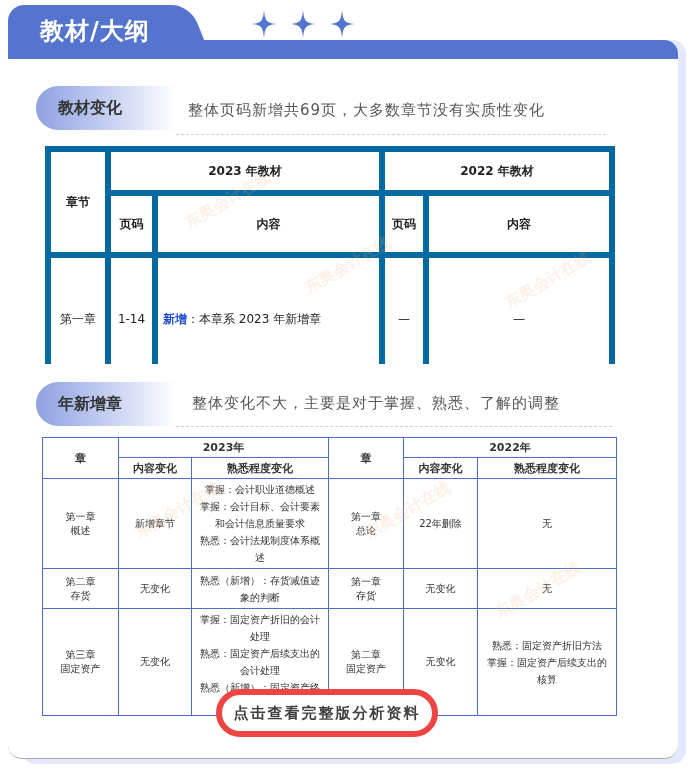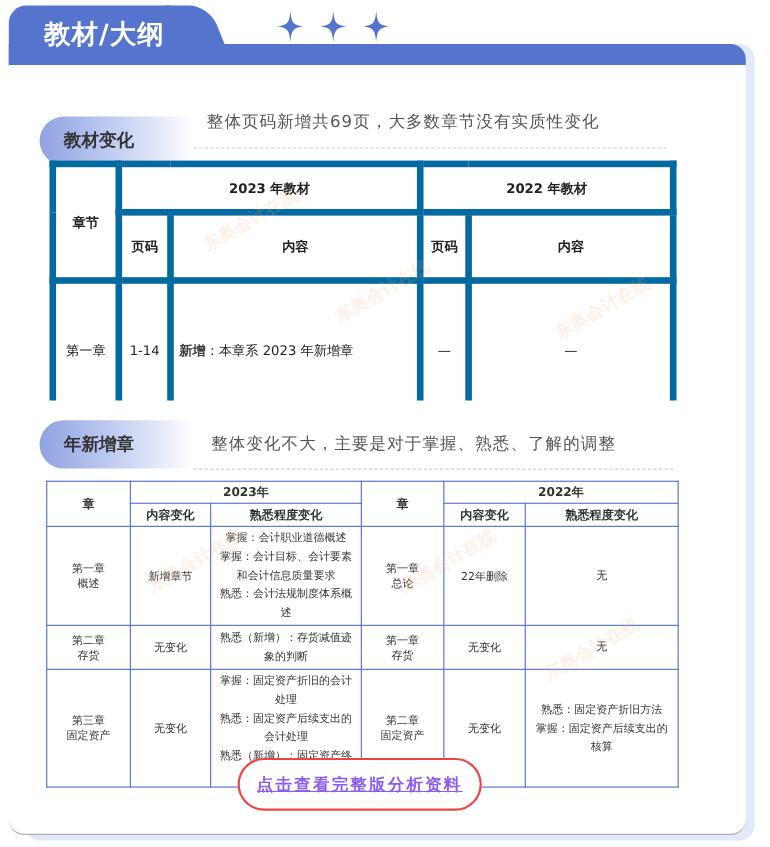--- a/index.html
+++ b/index.html
@@ -49,33 +49,33 @@
     position: absolute; font-size: 15px; color: #555; letter-spacing: 1px;
   }
   .dash-line { position: absolute; border-top: 1px dashed #cfcfcf; }
 
   
   table { border-collapse: collapse; position: absolute; }
   .t1 { left: 45px; top: 146px; width: 570px; }
   .t1 td, .t1 th { border: 6px solid #0369a1; text-align: center; font-size: 12px; color: #222; }
   .t1 th { font-weight: bold; }
   .t1-wrap { position: absolute; left: 0; top: 0; width: 700px; height: 364px; overflow: hidden; }
-  .hl { color: #404040; font-weight: bold; }
+  .hl { color: #1d4ed8; font-weight: bold; }
 
   
   .t2 { left: 42px; top: 437px; width: 575px; }
   .t2 td, .t2 th { border: 1px solid #4d6fcf; text-align: center; font-size: 10px; color: #333; }
   .t2 th { font-weight: bold; font-size: 11px; }
   .t2 .left { text-align: center; padding: 2px 6px; line-height: 17px; }
 
   .cta {
     position: absolute; left: 216px; top: 689px; width: 222px; height: 48px;
-    border: 2px solid #ef4444; border-radius: 24px; background: #fff;
-    font-size: 15px; font-weight: bold; color: #8b5cf6; letter-spacing: 2px;
-    display: flex; align-items: center; justify-content: center; text-decoration: underline;
+    border: 6px solid #ef4444; border-radius: 24px; background: #fff;
+    font-size: 15px; font-weight: bold; color: #404040; letter-spacing: 2px;
+    display: flex; align-items: center; justify-content: center;
   }
   .watermark {
     position: absolute; font-size: 16px; font-weight: bold; color: rgba(250,170,120,0.18);
     transform: rotate(-30deg); pointer-events: none;
   }
 </style>
 </head>
 <body>
 
 <div class="card-shadow"></div>
@@ -90,21 +90,21 @@
   <svg class="star" viewBox="0 0 24 28">
       <path d="M12 0 C13 10 14 13 24 14 C14 15 13 18 12 28 C11 18 10 15 0 14 C10 13 11 10 12 0Z" fill="#5474cd"></path>
     </svg>
   <svg class="star" viewBox="0 0 24 28">
       <path d="M12 0 C13 10 14 13 24 14 C14 15 13 18 12 28 C11 18 10 15 0 14 C10 13 11 10 12 0Z" fill="#5474cd"></path>
     </svg>
 </div>
 
 <div class="card"></div>
 
-<div class="pill" style="top:106px;align-items:center;">
+<div class="pill" style="top:86px;align-items:center;">
   <span>教材变化</span>
 </div>
 <div class="pill-desc" style="left:188px; top:101px;">整体页码新增共69页，大多数章节没有实质性变化</div>
 <div class="dash-line" style="left:176px; top:134px; width:430px;"></div>
 
 <div class="t1-wrap">
 <table class="t1">
   <tbody>
         <tr style="height:44px;">
     <th rowspan="2" style="width:60px;">章节</th>

